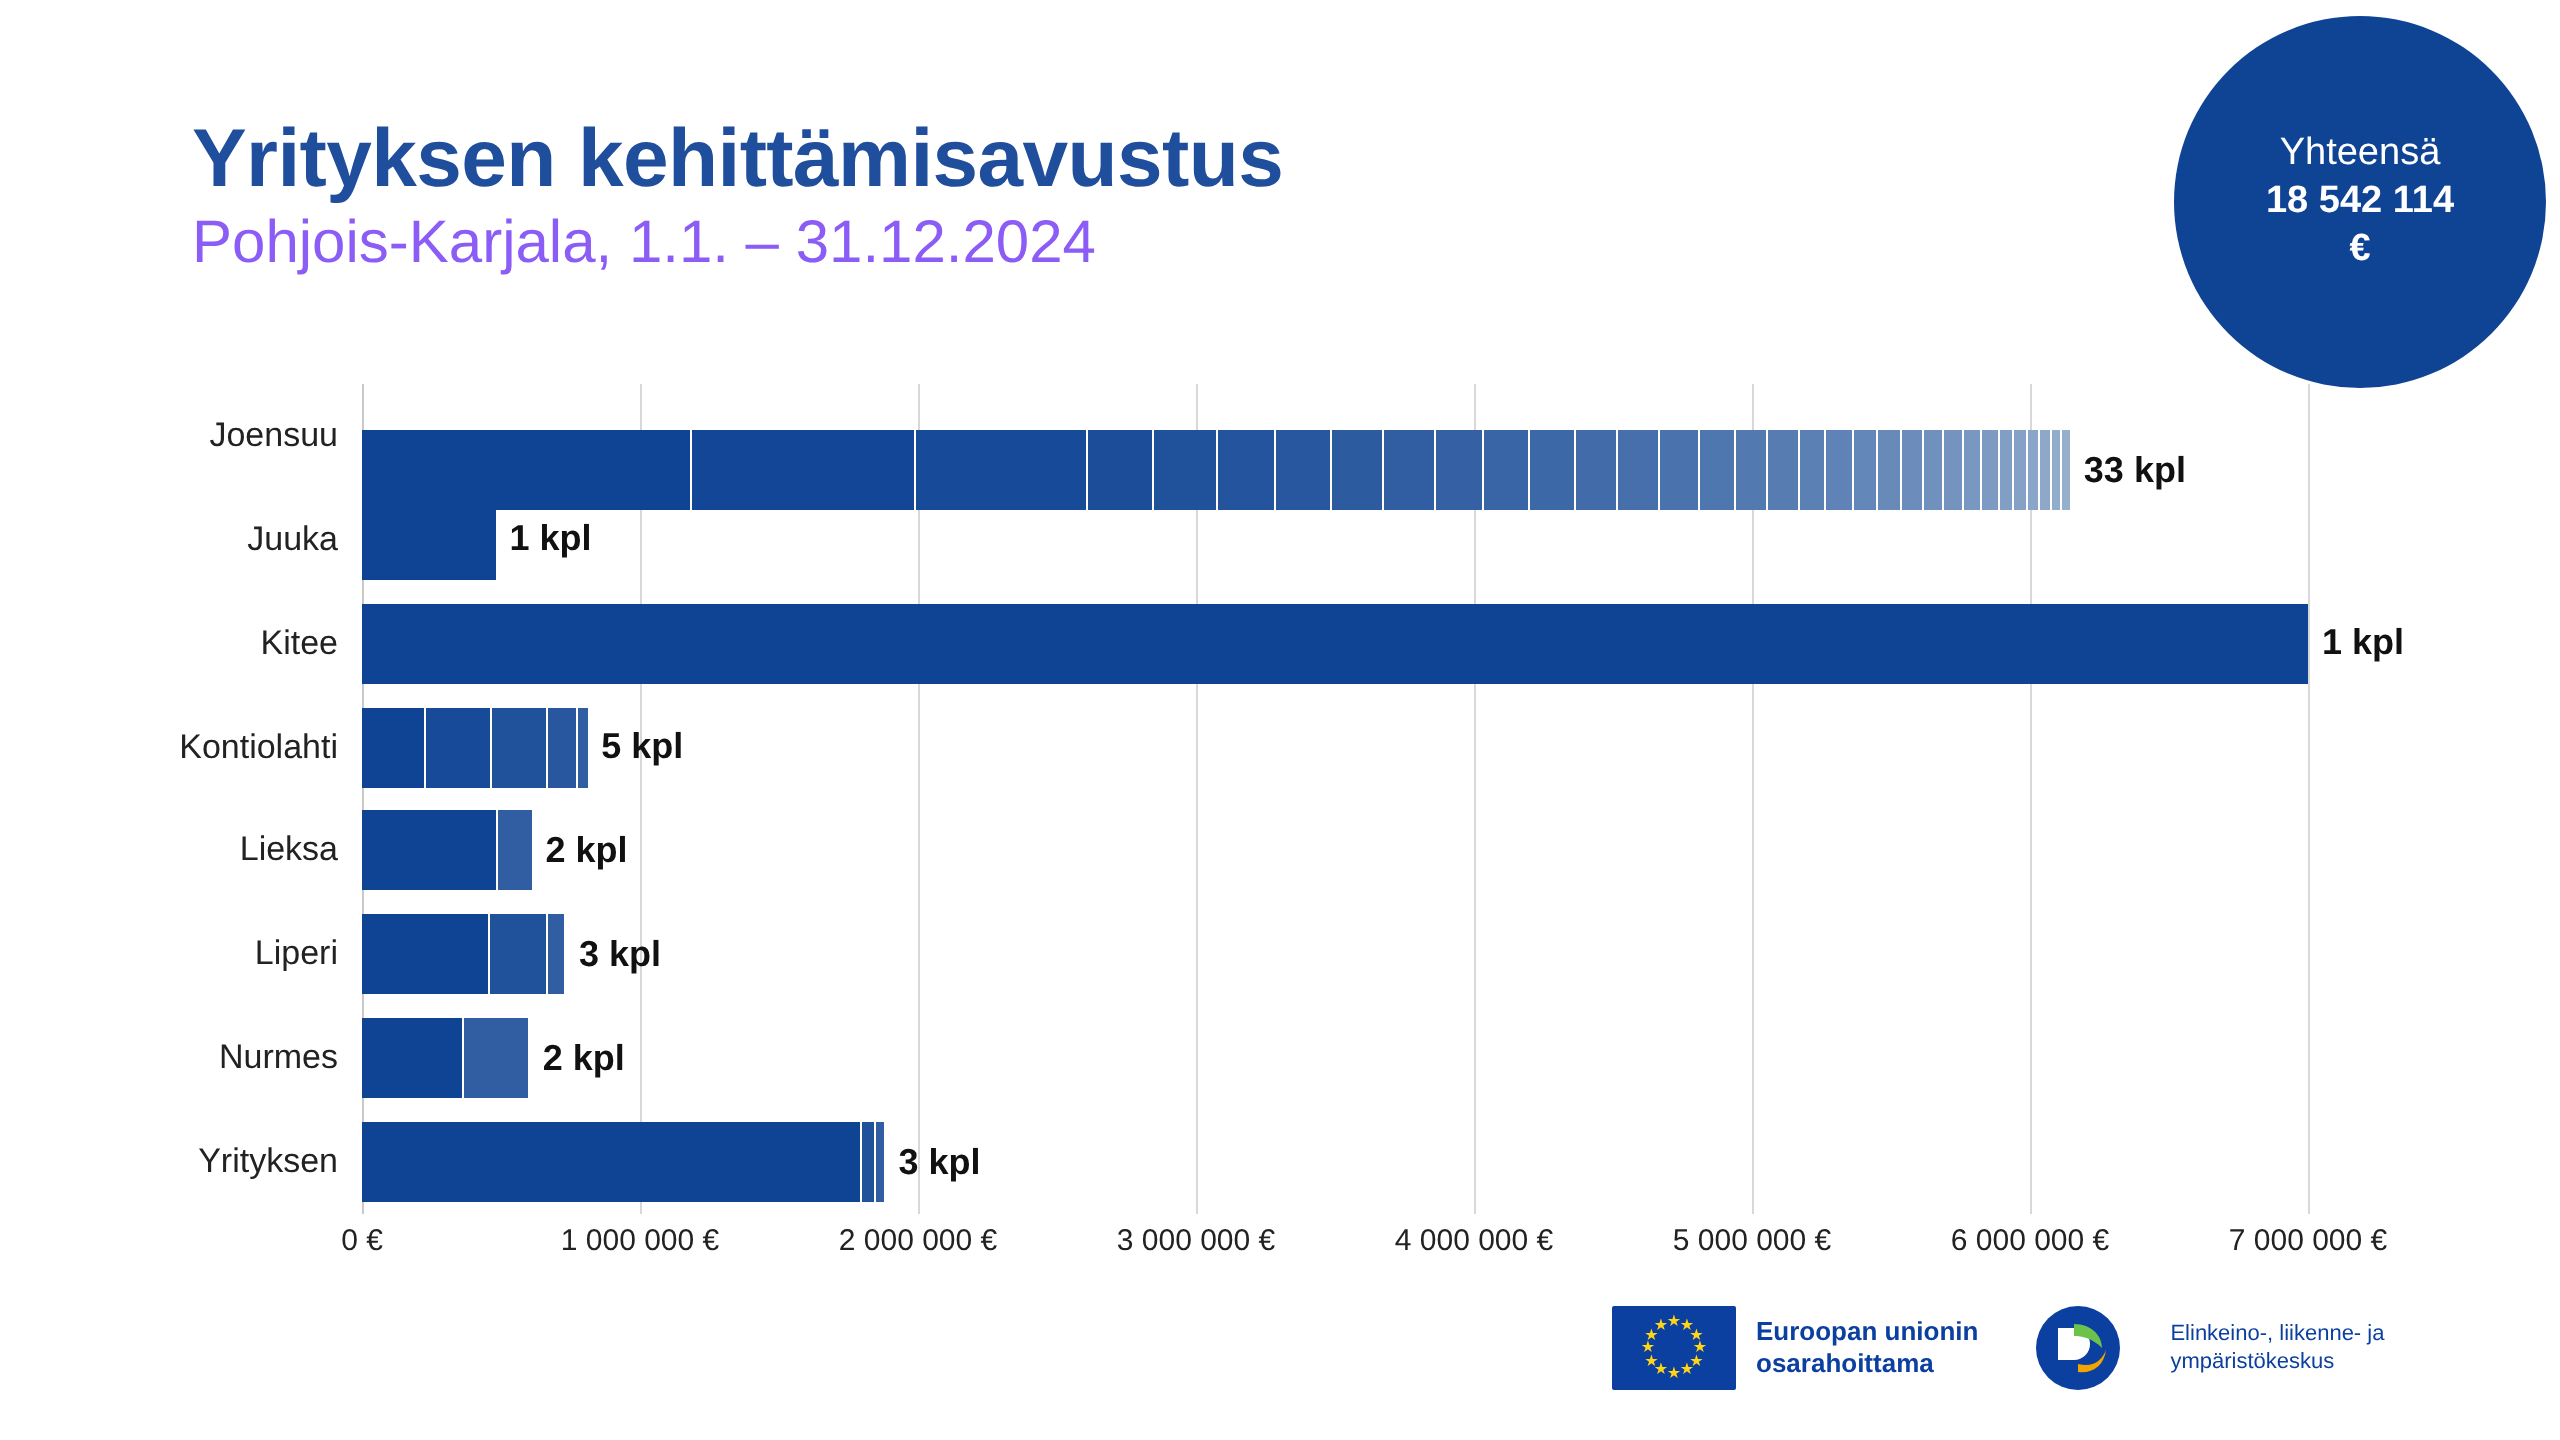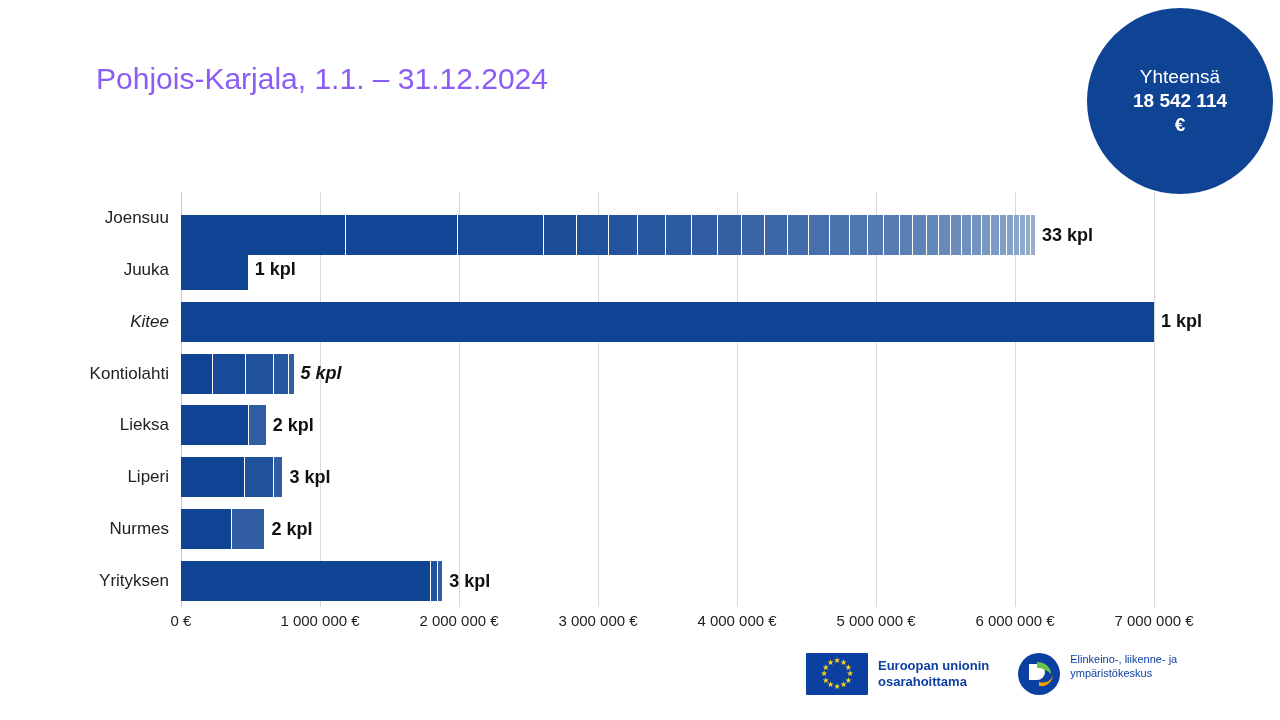--- a/index.html
+++ b/index.html
@@ -187,40 +187,42 @@
   }
   .eu-text {
     font-size: 13px;
     font-weight: bold;
     color: #0b3fa0;
     line-height: 1.25;
     white-space: nowrap;
   }
   .ely-logo {
     display: flex;
-    gap: 9px;
+    align-items: center;
+    gap: 24px;
   }
   .ely-mark {
     width: 44px;
     height: 44px;
     position: relative;
   }
   .ely-text {
     font-size: 11px;
     color: #0b3fa0;
     line-height: 1.3;
     white-space: nowrap;
   }
 </style>
 </head>
 <body>
 
 <div class="page">
 
   <div class="title-block">
+    <div class="chart-title">Yrityksen kehittämisavustus</div>
     <div class="chart-subtitle">Pohjois-Karjala, 1.1. – 31.12.2024</div>
   </div>
 
   <div class="total-circle">
     <div class="total-label">Yhteensä</div>
     <div class="total-value">18 542 114</div>
     <div class="total-unit">€</div>
   </div>
 
   <div class="plot" id="plot">
@@ -275,21 +277,21 @@
           <div class="seg" style="width: 66.72px; background: rgb(15, 67, 148);"></div>
         </div>
         <div class="count-label">1 kpl</div>
       </div>
       <div class="row" style="top: 109.688px;">
         <div class="bar">
           <div class="seg" style="width: 973px; background: rgb(15, 67, 148);"></div>
         </div>
         <div class="count-label">1 kpl</div>
       </div>
-      <div class="row" style="top: 161.562px; font-style: italic;">
+      <div class="row" style="top: 161.562px;">
         <div class="bar">
           <div class="seg" style="width: 31.97px; background: rgb(15, 67, 148);"></div>
           <div class="seg" style="width: 33.36px; background: rgb(23, 74, 152);"></div>
           <div class="seg" style="width: 27.8px; background: rgb(32, 81, 155);"></div>
           <div class="seg" style="width: 15.29px; background: rgb(40, 87, 159);"></div>
           <div class="seg" style="width: 4.17px; background: rgb(49, 94, 162);"></div>
         </div>
         <div class="count-label">5 kpl</div>
       </div>
       <div class="row" style="top: 213.438px;">
@@ -320,21 +322,21 @@
           <div class="seg" style="width: 6.95px; background: rgb(32, 81, 155);"></div>
           <div class="seg" style="width: 4.17px; background: rgb(49, 94, 162);"></div>
         </div>
         <div class="count-label">3 kpl</div>
       </div>
     </div>
 
   <div id="cat-labels">
       <div class="cat-label" style="top: 197.938px;">Joensuu</div>
       <div class="cat-label" style="top: 249.812px;">Juuka</div>
-      <div class="cat-label" style="top: 301.688px; font-style: italic;">Kitee</div>
+      <div class="cat-label" style="top: 301.688px;">Kitee</div>
       <div class="cat-label" style="top: 353.562px;">Kontiolahti</div>
       <div class="cat-label" style="top: 405.438px;">Lieksa</div>
       <div class="cat-label" style="top: 457.312px;">Liperi</div>
       <div class="cat-label" style="top: 509.188px;">Nurmes</div>
       <div class="cat-label" style="top: 561.062px;">Yrityksen</div>
     </div>
 
   <div class="xaxis" id="xaxis">
       <div class="xtick" style="left: 0px;">0 €</div>
       <div class="xtick" style="left: 139px;">1 000 000 €</div>

